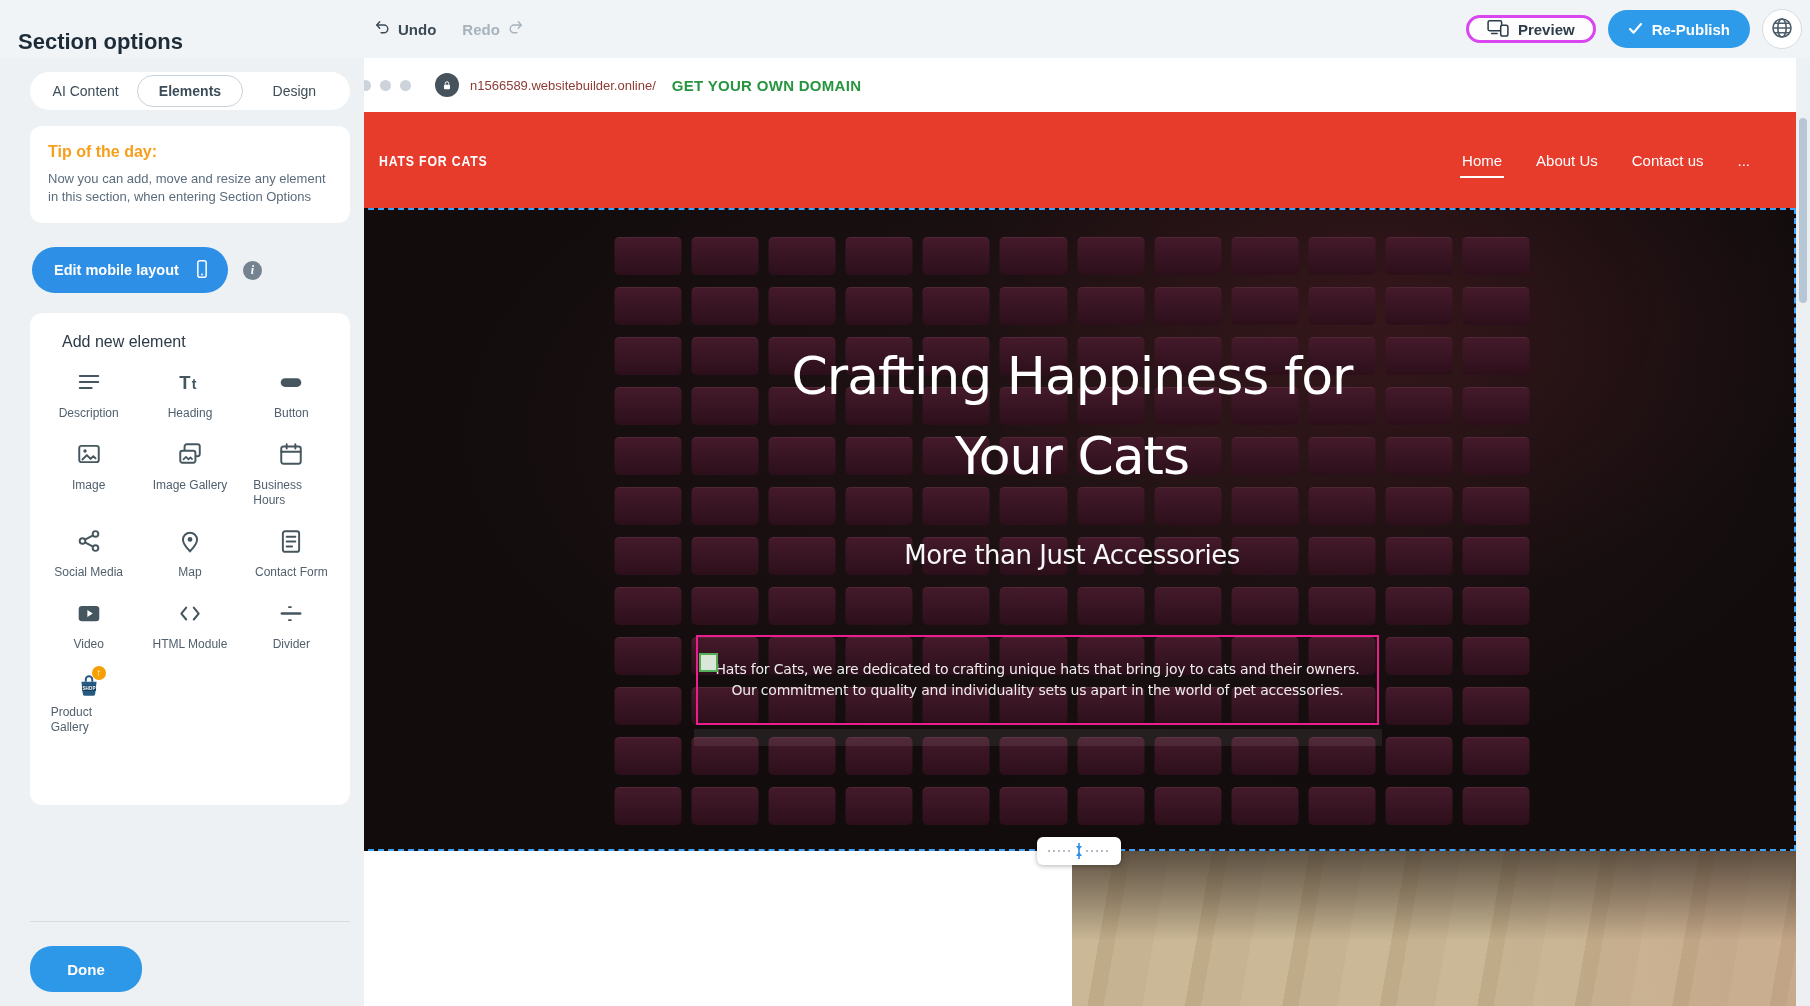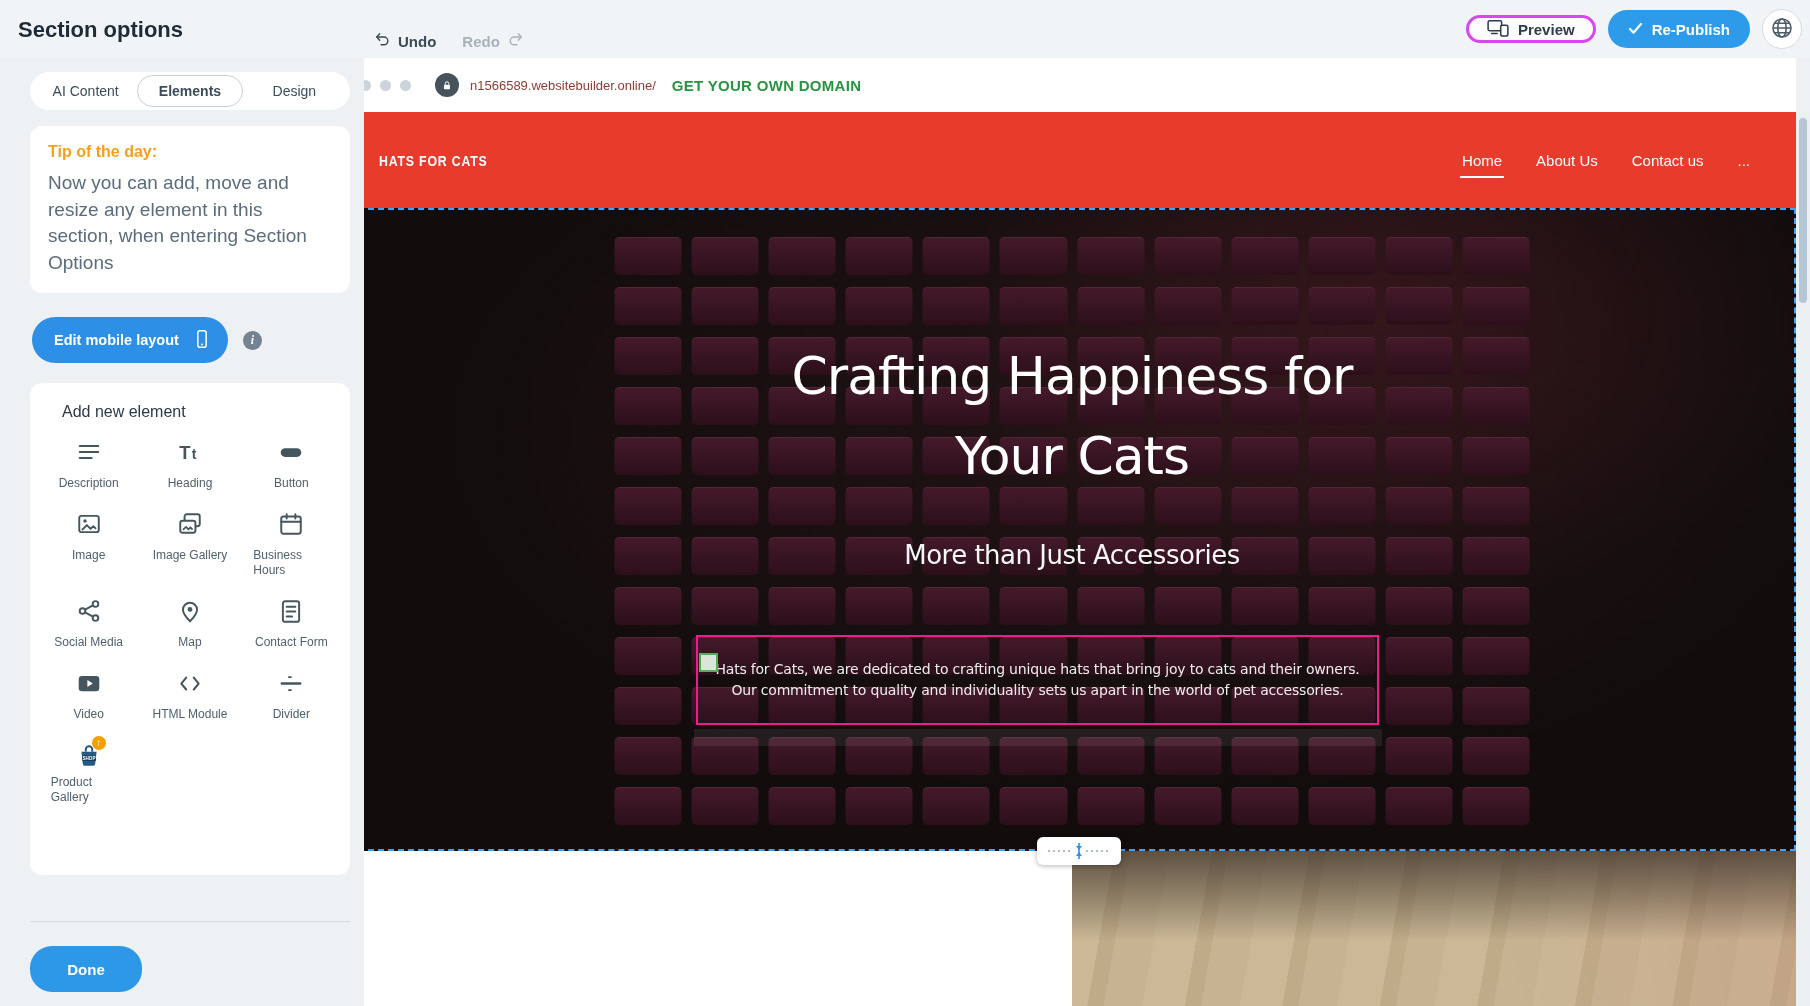--- a/index.html
+++ b/index.html
@@ -2,38 +2,38 @@
 <html><head>
 <meta charset="utf-8">
 <style>
   * { margin:0; padding:0; box-sizing:border-box; }
   html,body { width:1810px; height:1006px; overflow:hidden; }
   body { font-family:"Liberation Sans", sans-serif; background:#eef1f4; }
   .app { position:relative; width:1810px; height:1006px; background:#eef1f4; overflow:hidden; }
 
   
   .topbar { position:absolute; top:0; left:0; right:0; height:58px; background:#f1f4f6; z-index:20; }
-  .topbar-title { position:absolute; left:18px; top:17px; font-size:22px; font-weight:700; color:#1d2c38; }
-  .undo-redo { position:absolute; left:374px; top:12px; height:58px; display:flex; align-items:center; gap:26px; }
+  .topbar-title { position:absolute; left:18px; top:29px; font-size:22px; font-weight:700; color:#1d2c38; }
+  .undo-redo { position:absolute; left:374px; top:0; height:58px; display:flex; align-items:center; gap:26px; }
   .ur-btn { display:flex; align-items:center; gap:7px; font-size:15px; font-weight:600; cursor:pointer; }
   .ur-btn.undo { color:#3a4a56; }
   .ur-btn.redo { color:#a7b2bc; }
   .topbar-right { position:absolute; right:8px; top:9px; display:flex; align-items:center; gap:12px; }
   .preview-btn { height:28px; padding:0 18px; border-radius:20px; background:#fdfdfe; border:3px solid #d946ef; display:flex; align-items:center; gap:9px; font-size:15px; font-weight:600; color:#2d3c48; cursor:pointer; }
   .republish-btn { height:38px; padding:0 20px; border-radius:20px; background:#2d9bea; border:none; display:flex; align-items:center; gap:9px; font-size:15px; font-weight:600; color:#fff; cursor:pointer;justify-content:flex-end; }
   .globe-btn { width:40px; height:40px; border-radius:50%; background:#fff; border:1px solid #d4dce2; display:flex; align-items:center; justify-content:center; cursor:pointer; }
 
   
   .sidebar { position:absolute; top:58px; left:16px; width:348px; bottom:0; background:#edf1f4; padding:14px; z-index:10; }
   .tabs { display:flex; background:#fff; border-radius:22px; height:38px; padding:4px; align-items:center; }
   .tab { flex:1; text-align:center; font-size:14px; color:#3c4c58; line-height:30px; border-radius:16px; cursor:pointer; }
   .tab.active { background:#fff; border:1px solid #c8d2da; font-weight:600; }
   .tip-card { margin-top:16px; background:#fff; border-radius:12px; padding:17px 18px; }
   .tip-title { color:#f79f1a; font-weight:700; font-size:16px; }
-  .tip-body { margin-top:9px; color:#5b6c7c; font-size:19px; line-height:1.4; }
+  .tip-body { margin-top:9px; color:#5b6c7c; font-size:13px; line-height:1.4; }
   .mobile-row { margin-top:24px; display:flex; align-items:center; gap:15px; padding-left:2px; }
   .edit-mobile-btn { background:#2d8fe5; color:#fff; height:46px; border:none; border-radius:24px; padding:0 16px 0 22px; display:flex; align-items:center; gap:13px; font-size:14.5px; font-weight:700; cursor:pointer; }
   .info-icon { width:19px; height:19px; border-radius:50%; background:#75828f; color:#fff; font-size:12px; font-weight:700; display:flex; align-items:center; justify-content:center; cursor:pointer; font-family:"Liberation Serif", serif; font-style:italic; }
   .add-card { margin-top:20px; background:#fff; border-radius:12px; padding:20px 8px 16px; height:492px; }
   .add-title { font-size:16px; font-weight:500; color:#2b3a46; padding-left:24px; }
   .element-grid { margin-top:18px; display:grid; grid-template-columns:repeat(3,1fr); row-gap:20px; }
   .element-item { display:flex; flex-direction:column; align-items:center; gap:7px; cursor:pointer; }
   .element-item svg { width:26px; height:26px; }
   .el-label { font-size:12px; color:#51606d; line-height:1.25; max-width:76px; }
   .pg-icon-wrap { position:relative; width:26px; height:26px; }

